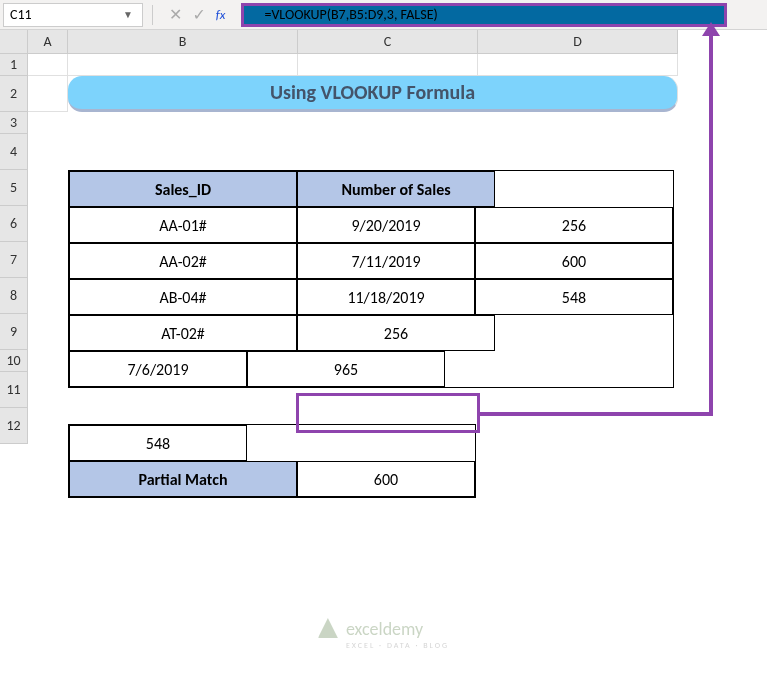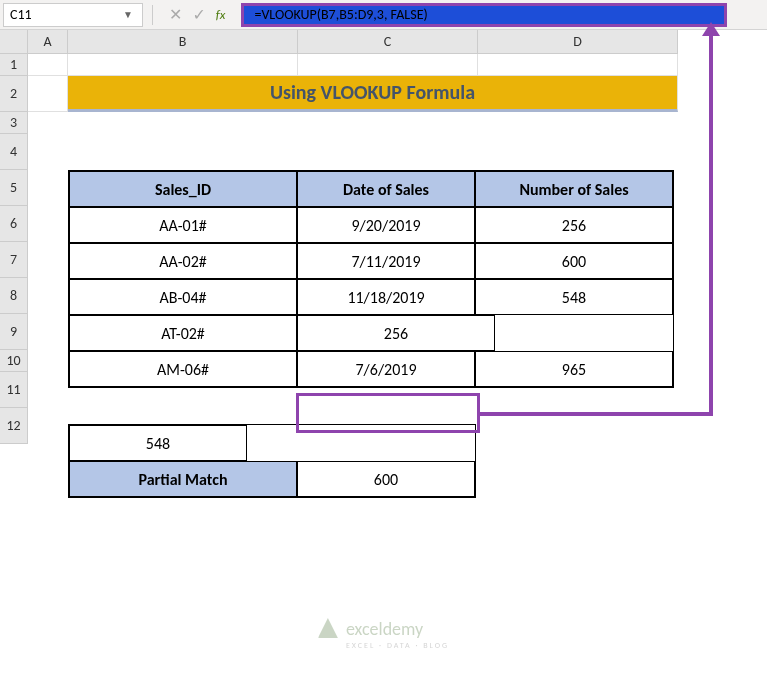--- a/index.html
+++ b/index.html
@@ -32,28 +32,28 @@
     }
     .name-box-dropdown {
       width: 16px;
       text-align: center;
       color: #666;
       font-size: 10px;
       margin-left: auto;
     }
     .fx-divider { width: 1px; height: 20px; background: #ccc; margin: 0 6px; }
     .fx-icons { display: flex; align-items: center; gap: 10px; padding: 0 10px; color: #aaa; }
-    .fx-label { font-style: italic; font-size: 13px; color: #4d7c0f; margin-right: 6px; }
+    .fx-label { font-style: italic; font-size: 13px; color: #1d4ed8; margin-right: 6px; }
     .formula-bar {
       flex: 1;
       height: 24px;
-      background: #1d4ed8;
+      background: #0369a1;
       border: 3px solid #8e44ad;
       display: flex;
-      padding: 0 10px;
+      padding: 0 20px;
       font-size: 14px;
       margin-right: 40px;
     }
     
     .sheet-area { display: flex; height: calc(100% - 30px); }
     
     .corner {
       width: 28px;
       height: 24px;
       background: #e6e6e6;
@@ -111,21 +111,22 @@
     }
     
     .title-cell {
       width: 610px;
       justify-content: center;
       font-size: 20px;
       font-weight: bold;
       color: #44546a;
       border-bottom: 3px solid #a8b5d0;
       padding-bottom: 2px;
-      background: #eab308;
+      background: #7dd3fc;
+      border-radius: 14px;
     }
     
     .data-table { position: absolute; top: 116px; left: 40px; border: 1px solid #000; }
     .data-table .trow { display: flex; height: 36px; }
     .data-table .th {
       background: #b4c6e7;
       font-weight: bold;
       border: 1px solid #000;
       display: flex;
       align-items: center;
@@ -265,21 +266,20 @@
           <div class="cell col-D"></div>
         </div>
         <div class="row">
           <div class="cell col-A"></div>
           <div class="cell title-cell">Using VLOOKUP Formula</div>
         </div>
 
         <div class="data-table">
           <div class="trow">
             <div class="th w-b">Sales_ID</div>
-            <div class="th w-c">Date of Sales</div>
             <div class="th w-d">Number of Sales</div>
           </div>
           <div class="trow">
             <div class="td w-b">AA-01#</div>
             <div class="td w-c">9/20/2019</div>
             <div class="td w-d">256</div>
           </div>
           <div class="trow">
             <div class="td w-b">AA-02#</div>
             <div class="td w-c">7/11/2019</div>
@@ -288,21 +288,20 @@
           <div class="trow">
             <div class="td w-b">AB-04#</div>
             <div class="td w-c">11/18/2019</div>
             <div class="td w-d">548</div>
           </div>
           <div class="trow">
             <div class="td w-b">AT-02#</div>
             <div class="td w-d">256</div>
           </div>
           <div class="trow">
-            <div class="td w-b">AM-06#</div>
             <div class="td w-c">7/6/2019</div>
             <div class="td w-d">965</div>
           </div>
         </div>
 
         <div class="match-table">
           <div class="mrow">
             <div class="mtd w-c">548</div>
           </div>
           <div class="mrow">

